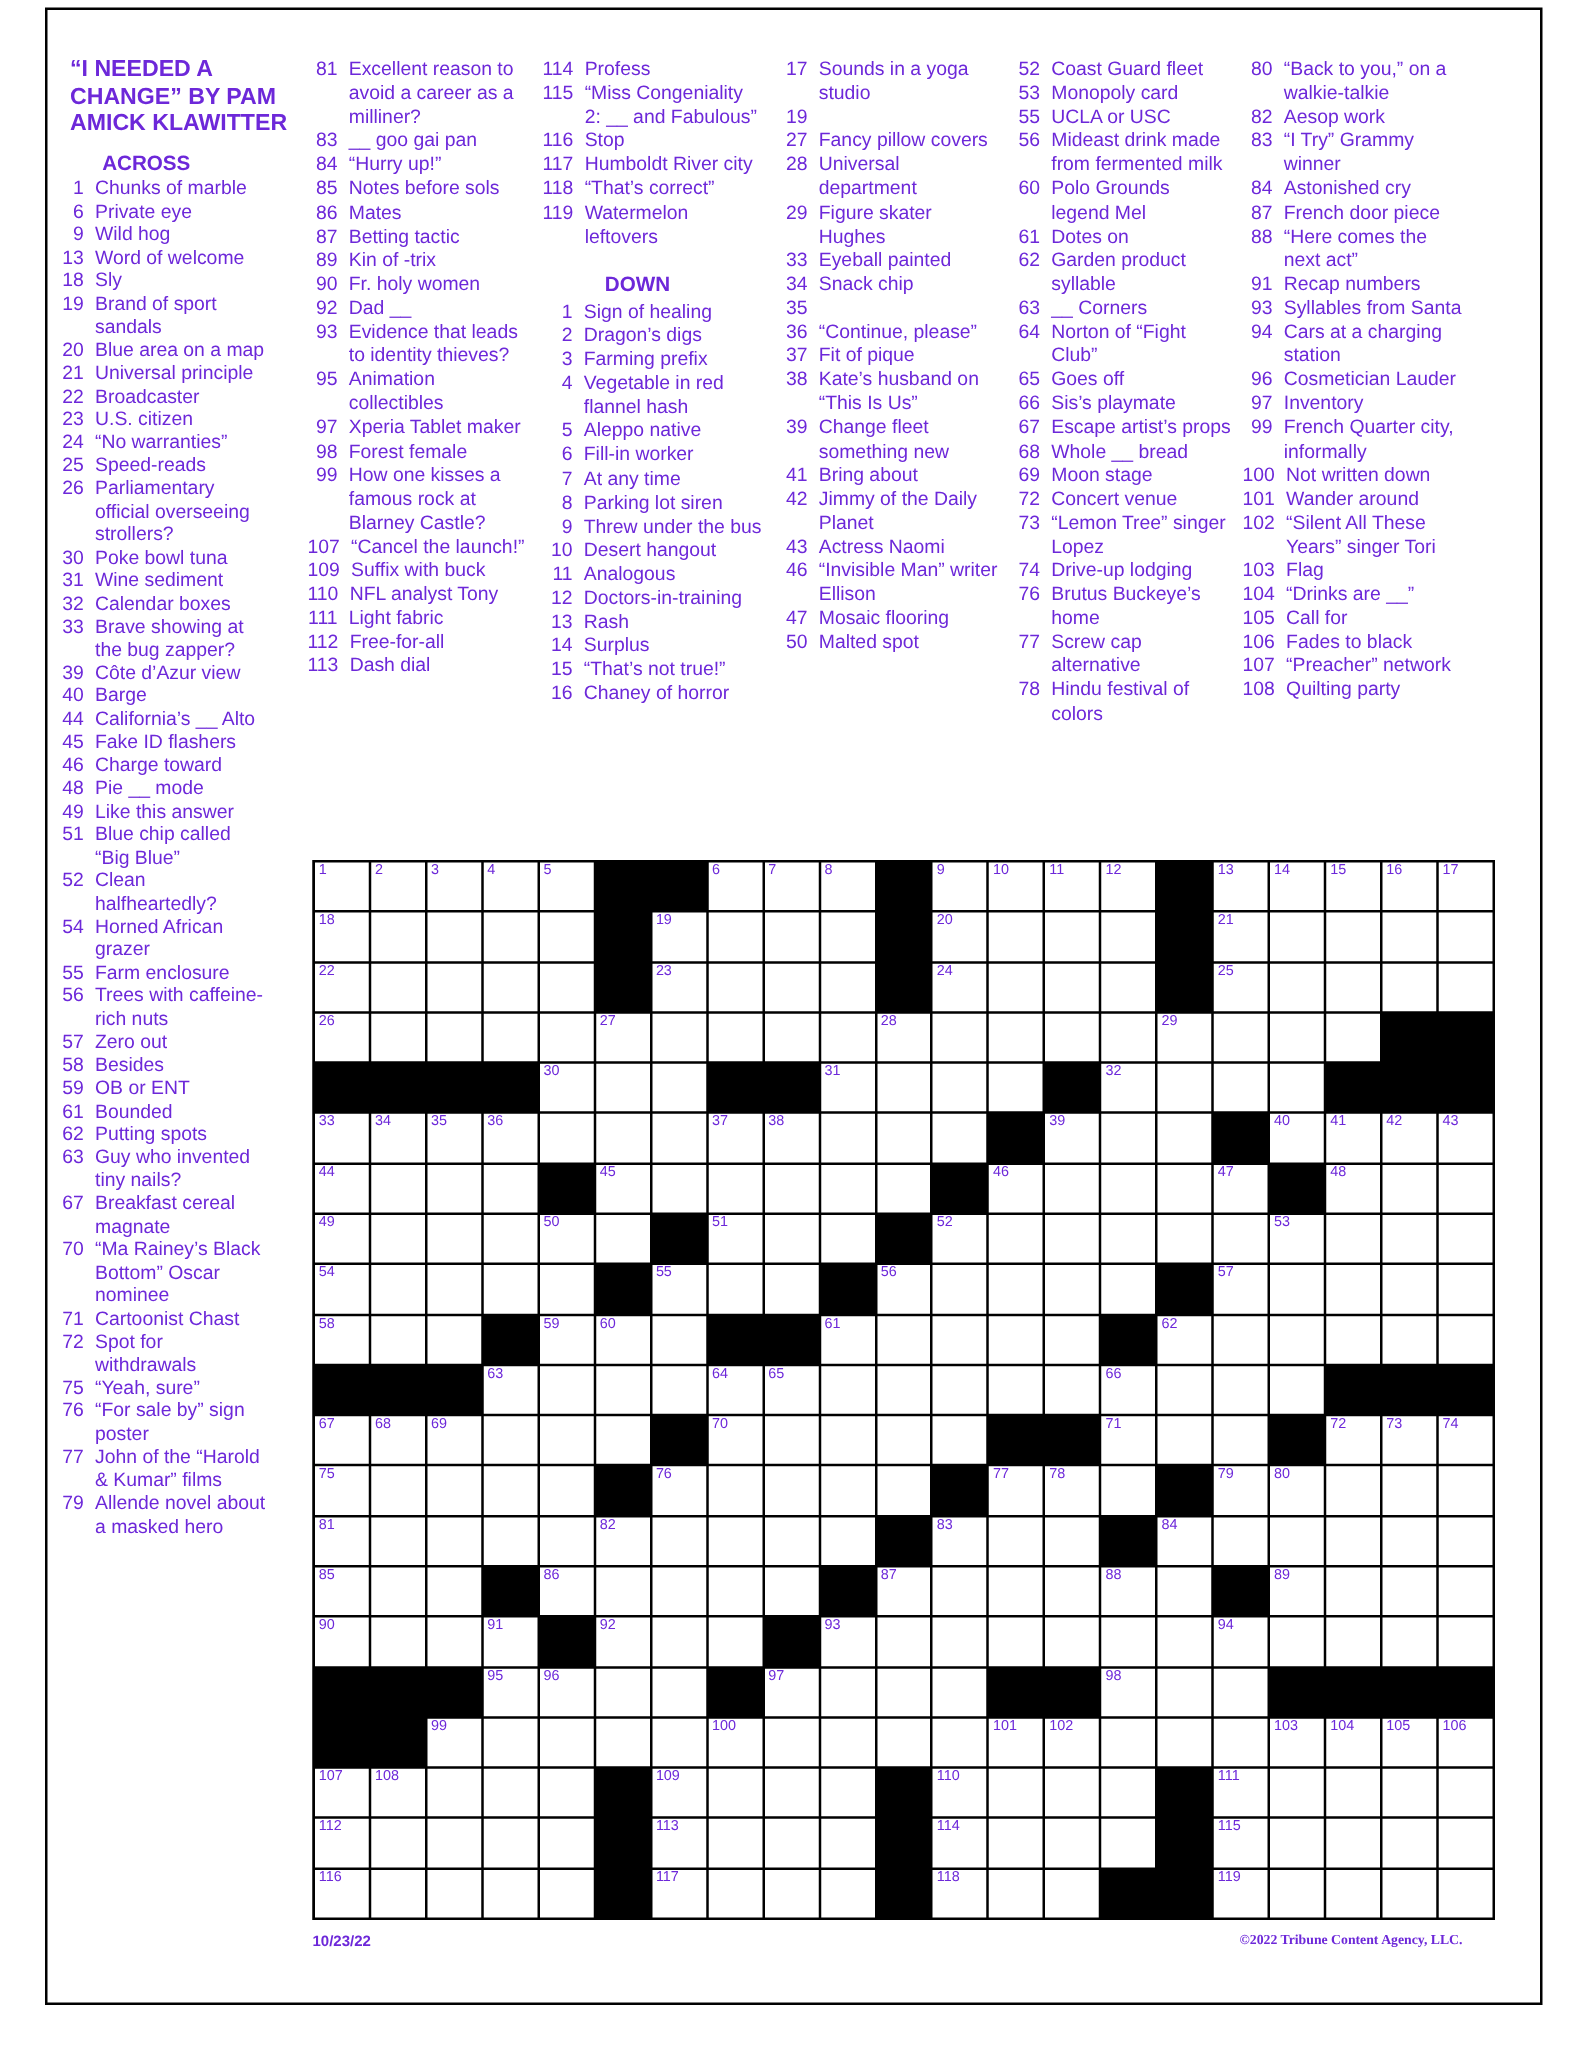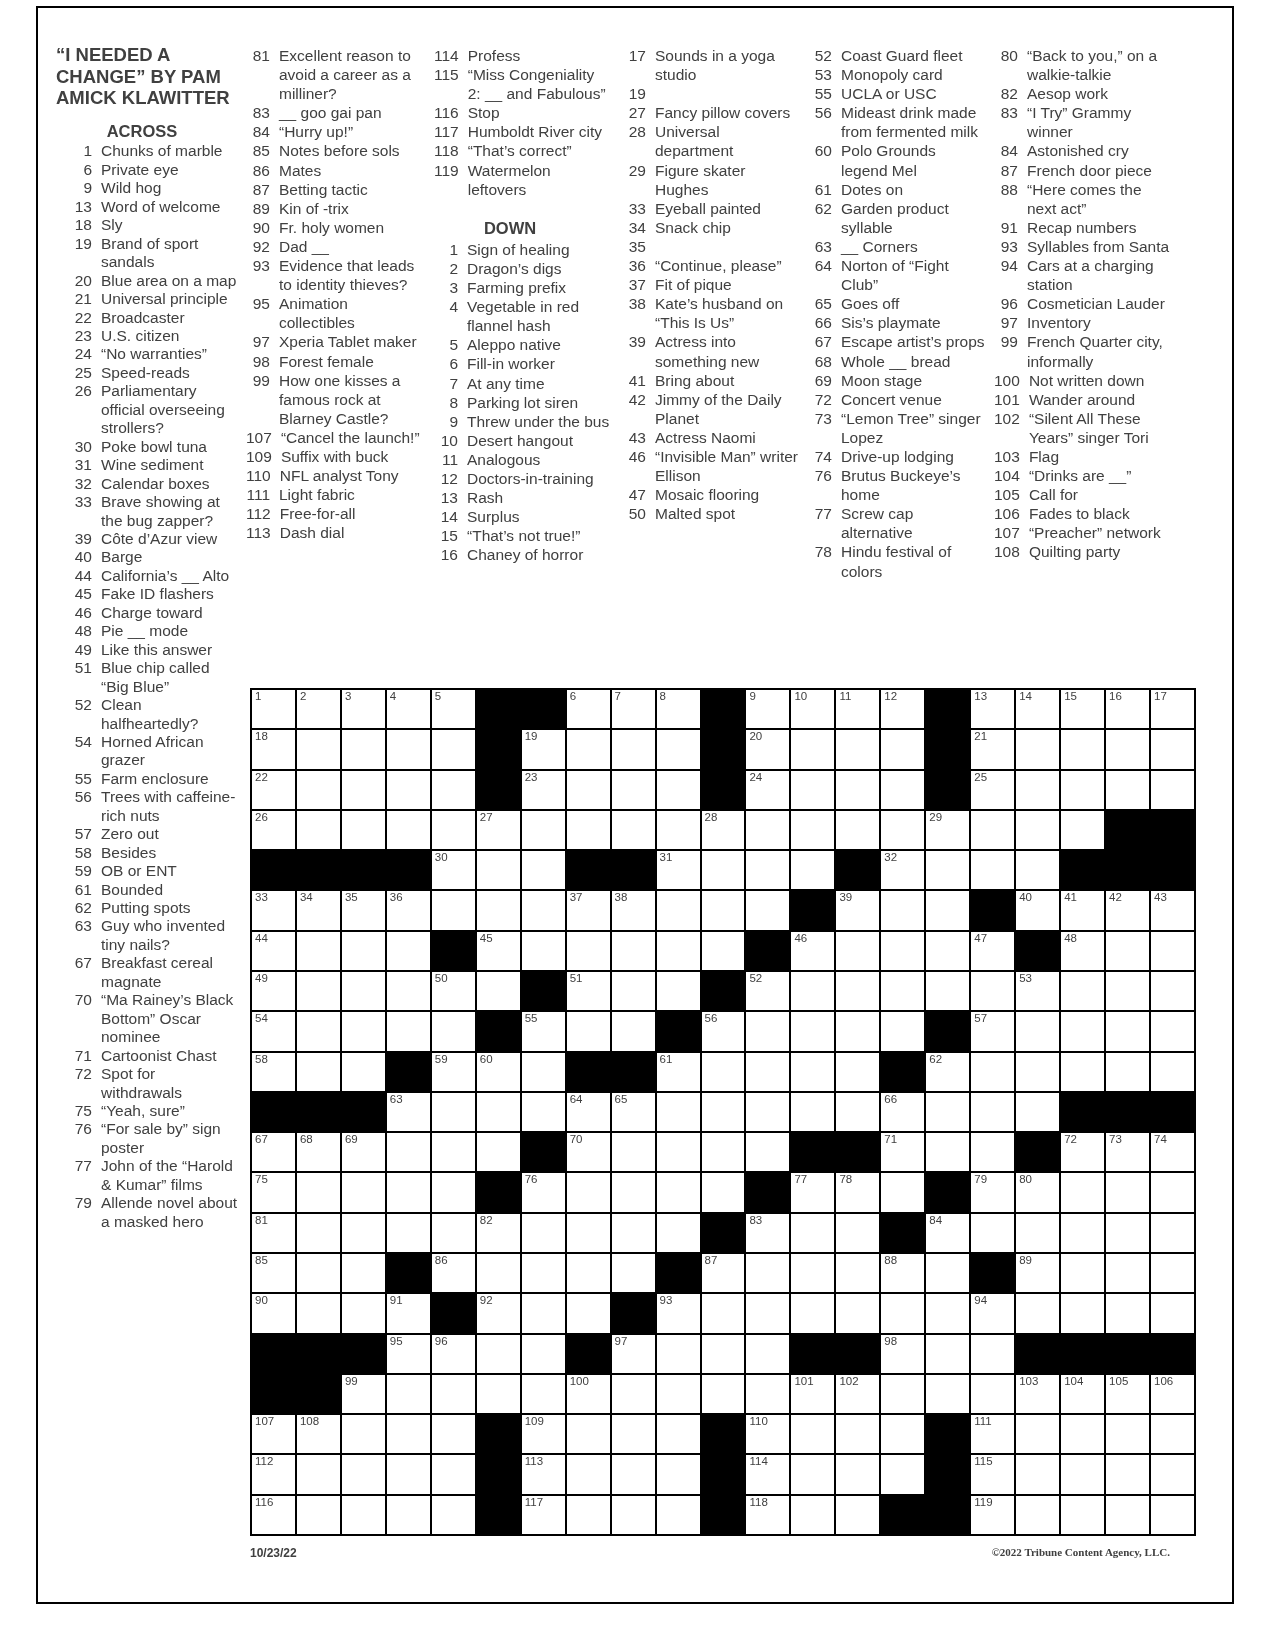--- a/index.html
+++ b/index.html
@@ -1,23 +1,23 @@
 <!DOCTYPE html>
 <html><head>
 <meta charset="utf-8">
 <style>
   html,body{margin:0;padding:0;background:#fff;}
-  .page{position:relative;width:1240px;height:1638px;background:#fff;color:#404040;
+  .page{position:relative;width:1240px;height:1638px;background:#fff;color:#6d28d9;
         font-family:"Liberation Sans",sans-serif;overflow:hidden;}
   .frame{position:absolute;left:36px;top:6px;width:1194px;height:1594px;
          border:2px solid #000;pointer-events:none;}
   .title{position:absolute;left:56px;top:44px;width:186px;
          font-size:18.5px;line-height:21.5px;font-weight:bold;}
   .col{position:absolute;top:46px;font-size:15.5px;line-height:19.1px;}
-  .col1{left:68px;top:120px;width:172px;line-height:18.45px;}
+  .col1{left:43px;top:120px;width:172px;line-height:18.45px;}
   .col2{left:246px;width:176px;}
   .col3{left:434px;width:176px;}
   .col4{left:622px;width:178px;}
   .col5{left:808px;width:178px;}
   .col6{left:994px;width:176px;}
   .list-header{font-weight:bold;text-align:center;font-size:16.5px;
                margin:2px 24px 2px 0;}
   .col3 .list-header{margin-top:20px;}
   .clue{display:flex;}
   .cnum{flex:0 0 33px;text-align:right;padding-right:9px;box-sizing:border-box;}
@@ -427,21 +427,21 @@
       <div class="clue">
         <span class="cnum">37</span>
         <span class="ctext">Fit of pique</span>
       </div>
       <div class="clue">
         <span class="cnum">38</span>
         <span class="ctext">Kate’s husband on “This Is Us”</span>
       </div>
       <div class="clue">
         <span class="cnum">39</span>
-        <span class="ctext">Actress into something new</span>
+        <span class="ctext">Change fleet something new</span>
       </div>
       <div class="clue">
         <span class="cnum">41</span>
         <span class="ctext">Bring about</span>
       </div>
       <div class="clue">
         <span class="cnum">42</span>
         <span class="ctext">Jimmy of the Daily Planet</span>
       </div>
       <div class="clue">

